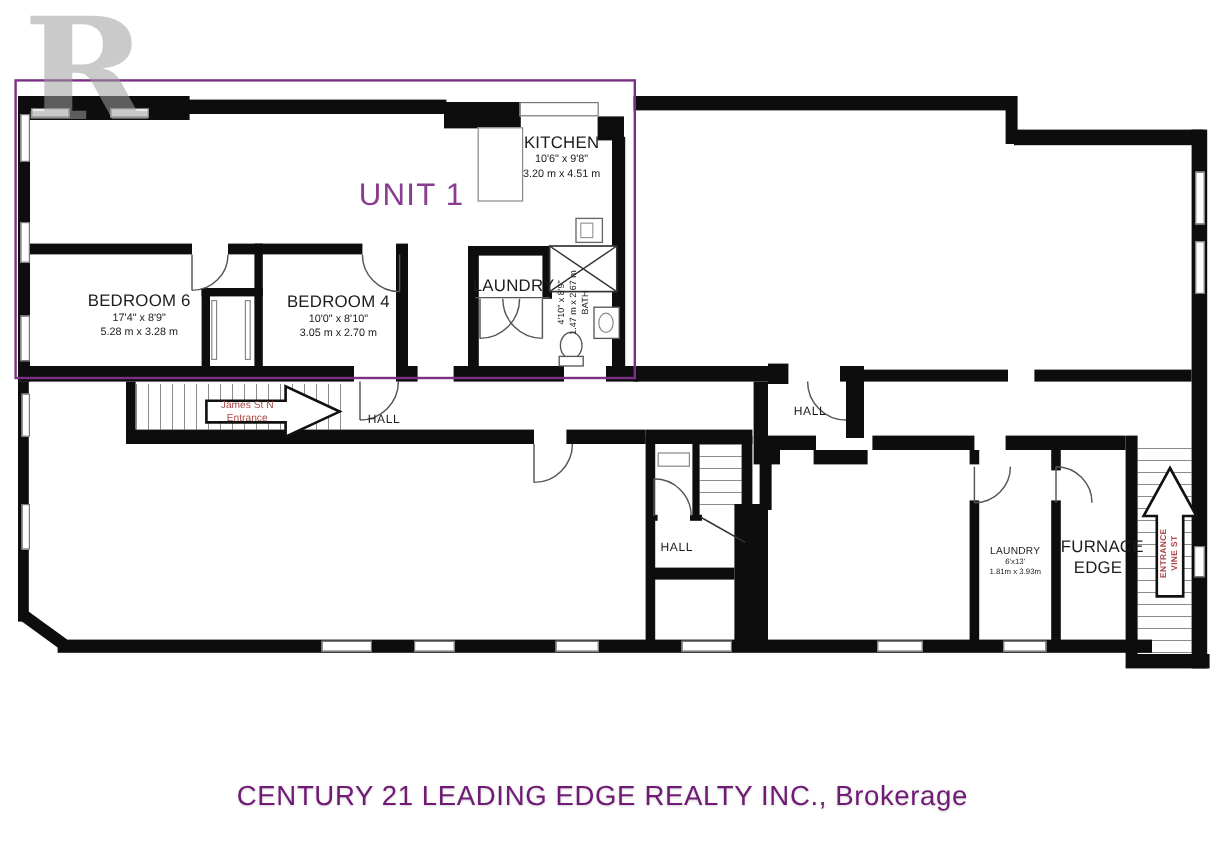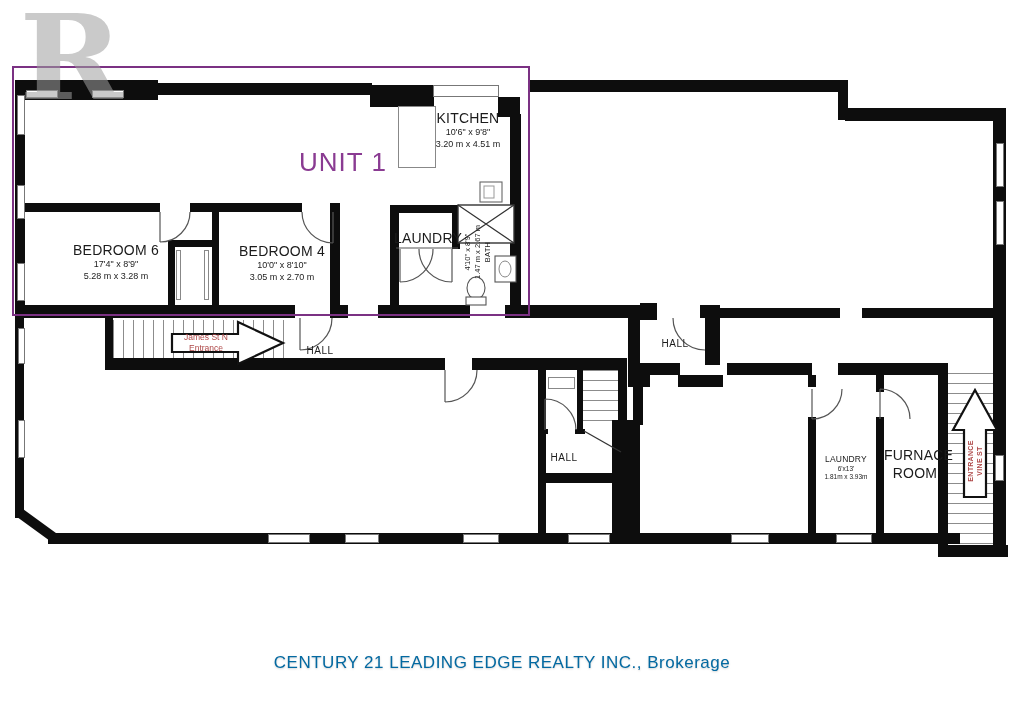--- a/index.html
+++ b/index.html
@@ -31,21 +31,21 @@
     border:2px solid #7b3183; box-sizing:border-box; z-index:25; }
   #unit-label { position:absolute; left:299px; top:147px; color:#8a3b92;
     font-size:26px; letter-spacing:1px; z-index:20; }
   #realtor-logo { position:absolute; left:22px; top:-12px; z-index:30; opacity:.55;
     font-family:"DejaVu Serif", serif; font-weight:bold; font-size:118px; color:#9f9f9f;
     transform:scaleX(1.05); }
   #realtor-word { position:absolute; left:0px; top:110px; z-index:30; opacity:.9;
     color:#c8c8c8; font-size:27px; letter-spacing:1px; }
   #realtor-word sup { font-size:12px; }
   #footer-mark { position:absolute; left:502px; top:663px; transform:translate(-50%,-50%);
-    z-index:30; color:#0369a1; font-size:17px; letter-spacing:.5px; white-space:nowrap;
+    z-index:30; color:#701a75; font-size:23px; letter-spacing:.5px; white-space:nowrap;
     text-shadow:0 1px 2px rgba(185,185,185,.65); }
 </style>
 </head>
 <body>
 
 <div id="stage">
 
   <div class="w" style="left:18px;top:80px;width:140px;height:20px"></div>
   <div class="w" style="left:150px;top:83px;width:222px;height:12px"></div>
   <div class="w" style="left:370px;top:85px;width:64px;height:22px"></div>
@@ -206,21 +206,21 @@
     <div class="rn">HALL</div>
   </div>
 
   <div class="room-label small" style="left:846px;top:468px">
     <div class="rn">LAUNDRY</div>
     <div class="rd">6'x13'</div>
     <div class="rd">1.81m x 3.93m</div>
   </div>
 
   <div class="room-label" style="left:915px;top:464px">
-    <div class="rn wrap">FURNACE ROOM</div>
+    <div class="rn wrap">FURNACE EDGE</div>
   </div>
 
   <div class="ent-text" style="left:206px;top:343px">
     <div>James St N</div>
     <div>Entrance</div>
   </div>
 
   <div class="ent-text rot" style="left:975px;top:461px">
     <div>ENTRANCE</div>
     <div>VINE ST</div>

